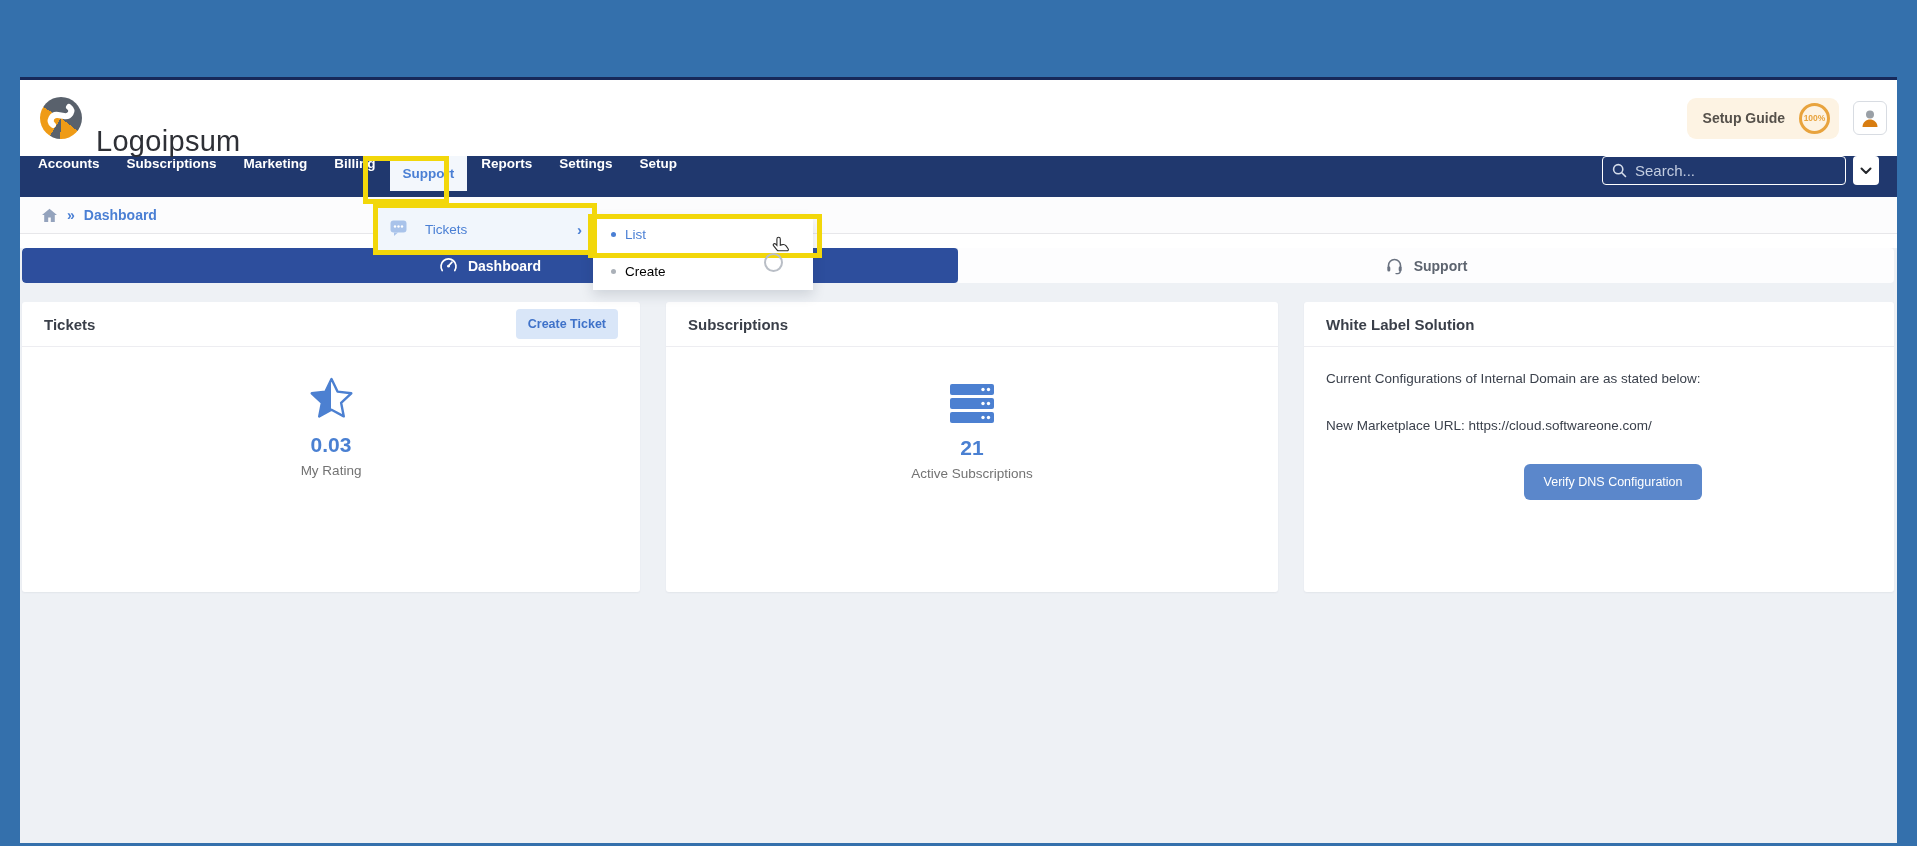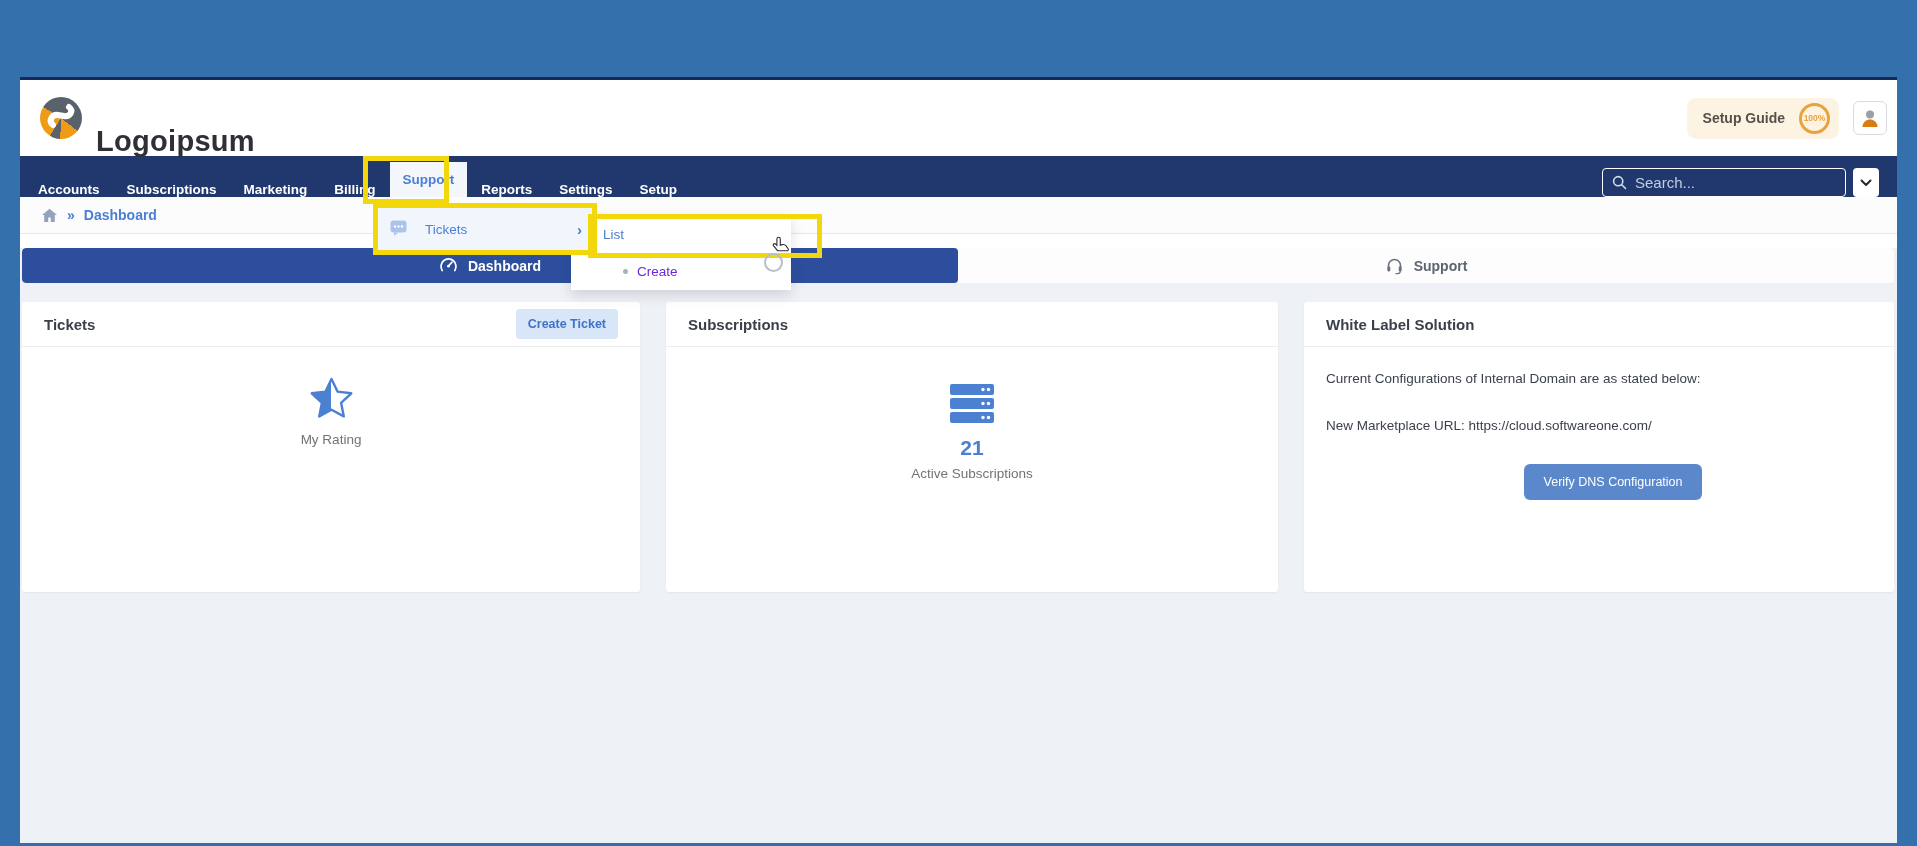--- a/index.html
+++ b/index.html
@@ -17,39 +17,39 @@
 
   
   .header { height:76px; background:#fff; display:flex; align-items:center; padding:0 10px 0 20px; }
   .logo-wrap { display:flex; align-items:center; gap:14px; }
   .logo-mark {
     width:42px; height:42px; border-radius:50%;
     background:conic-gradient(from 0deg, #59616c 0 128deg, #ef9b16 128deg 182deg, #59616c 182deg 212deg, #ef9b16 212deg 302deg, #59616c 302deg 360deg);
     position:relative;
   }
   .logo-mark svg { position:absolute; left:0; top:0; }
-  .logo-text { font-size:29px; font-weight:bold; color:#2e3036; letter-spacing:0.3px;margin-top:46px; }
+  .logo-text { font-size:29px; font-weight:normal; color:#2e3036; letter-spacing:0.3px;margin-top:46px; }
   .header-right { margin-left:auto; display:flex; align-items:center; gap:14px; }
   .setup-pill {
     background:#fdf3e3; border-radius:9px; padding:5px 9px 5px 16px;
     display:flex; align-items:center; gap:14px; cursor:pointer;
   }
   .setup-label { color:#55504a; font-weight:bold; font-size:14px; }
   .setup-ring {
     width:31px; height:31px; border-radius:50%; border:3px solid #e8a33d;
     color:#e8a33d; font-size:8.5px; font-weight:bold;
     display:flex; align-items:center; justify-content:center; background:#fdf3e3;
   }
   .avatar-btn {
     width:34px; height:34px; background:#fff; border:1px solid #d8dce2; border-radius:6px;
     display:flex; align-items:center; justify-content:center; cursor:pointer;
   }
 
   
-  .navbar { height:41px; background:#20386e; display:flex; align-items:flex-end; padding:0 18px; gap:27px; }
+  .navbar { height:41px; background:#20386e; display:flex; align-items:flex-start; padding:0 18px; gap:27px; }
   .nav-item { color:#fff; font-size:13.5px; font-weight:600; cursor:pointer; white-space:nowrap; }
   .nav-item.support { background:#f3f7fc; color:#4a7fd4; padding:10px 13px; margin:0 -13px; }
   .nav-right { margin-left:auto; display:flex; align-items:center; gap:7px; }
   .search-box {
     width:244px; height:29px; border:1px solid #ffffff; border-radius:4px;
     display:flex; align-items:center; padding:0 9px; gap:8px; background:transparent;
   }
   .search-box input {
     background:transparent; border:none; outline:none; color:#e8edf6; font-size:15px; width:180px;
     font-family:"Liberation Sans", sans-serif;
@@ -107,28 +107,28 @@
   .annotation { position:absolute; border:5px solid #f2d70a; pointer-events:none; z-index:60; }
   .ann-support { left:343px; top:76px; width:86px; height:48px; }
   .tickets-panel {
     position:absolute; left:353px; top:123px; width:224px; height:52px;
     border:5px solid #f2d70a; background:#f1f6fc; z-index:55;
     display:flex; align-items:center; padding:0 10px 0 12px; cursor:pointer;
   }
   .tickets-label { color:#4a7fd4; font-size:13.5px; margin-left:14px; }
   .tickets-chevron { margin-left:auto; color:#4a7fd4; font-size:15px; font-weight:bold; }
   .submenu-panel {
-    position:absolute; left:551px; top:136px; width:220px; height:74px;
+    position:absolute; left:573px; top:136px; width:220px; height:74px;
     background:#fff; z-index:50; box-shadow:0 5px 12px rgba(30,40,60,.15);
   }
   .submenu-item { height:37px; display:flex; align-items:center; padding-left:18px; gap:9px; font-size:13.5px; cursor:pointer; }
   .submenu-item .bullet { width:5px; height:5px; border-radius:50%; }
   .submenu-item.active { color:#4a7fd4; }
   .submenu-item.active .bullet { background:#4a7fd4; }
-  .submenu-item.normal { color:#6d28d9;margin-left:34px; }
+  .submenu-item.normal { color:#000000; }
   .submenu-item.normal .bullet { background:#aab0b8; }
   .ann-list { left:568px; top:134px; width:234px; height:44px; z-index:62; }
 
   .cursor-wrap { position:absolute; left:744px; top:156px; z-index:70; pointer-events:none; }
   .click-ring {
     position:absolute; left:0; top:17px; width:19px; height:19px;
     border:2.5px solid #b9bec6; border-radius:50%;
   }
   .cursor-hand { position:absolute; left:7px; top:0; }
 </style>
@@ -225,20 +225,21 @@
         <div class="stat-body">
           <svg width="47" height="45" viewBox="0 0 47 45">
             <defs>
               <linearGradient id="halfstar" x1="0" x2="1" y1="0" y2="0">
                 <stop offset="50%" stop-color="#4c80d1"></stop>
                 <stop offset="50%" stop-color="#ffffff"></stop>
               </linearGradient>
             </defs>
             <path d="M23.5 2 l6 12.6 13.8 1.7 -10.2 9.5 2.7 13.6 -12.3 -6.6 -12.3 6.6 2.7 -13.6 -10.2 -9.5 13.8 -1.7 z" fill="url(#halfstar)" stroke="#4c80d1" stroke-width="2.4" stroke-linejoin="round"></path>
           </svg>
+          <div class="stat-value">0.03</div>
           <div class="stat-label">My Rating</div>
         </div>
       </div>
 
       <div class="card card-subs">
         <div class="card-header">
           <span>Subscriptions</span>
         </div>
         <div class="stat-body" style="padding-top:36px;">
           <svg width="46" height="42" viewBox="0 0 46 42">

